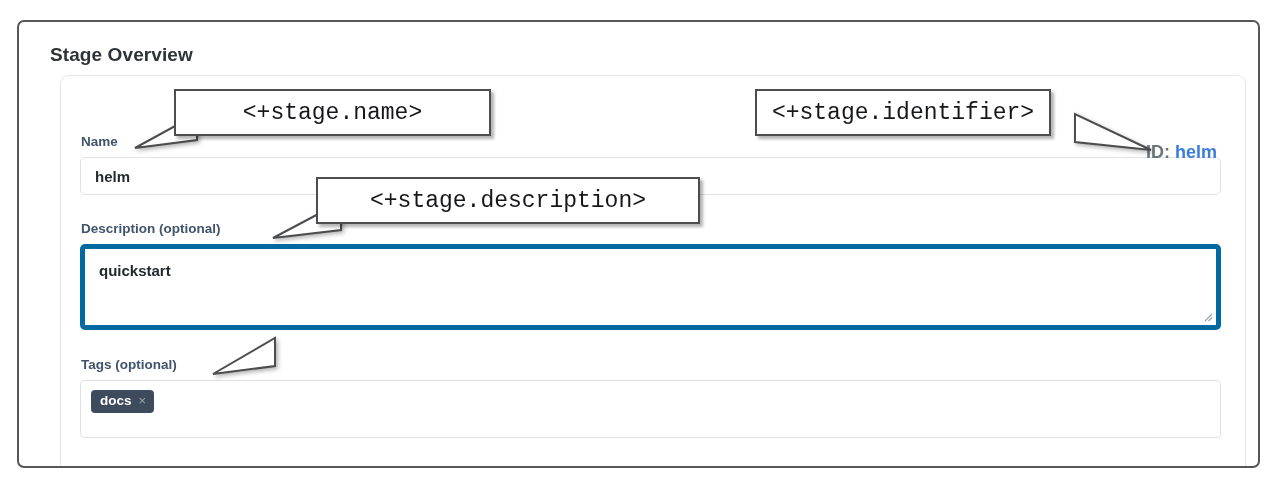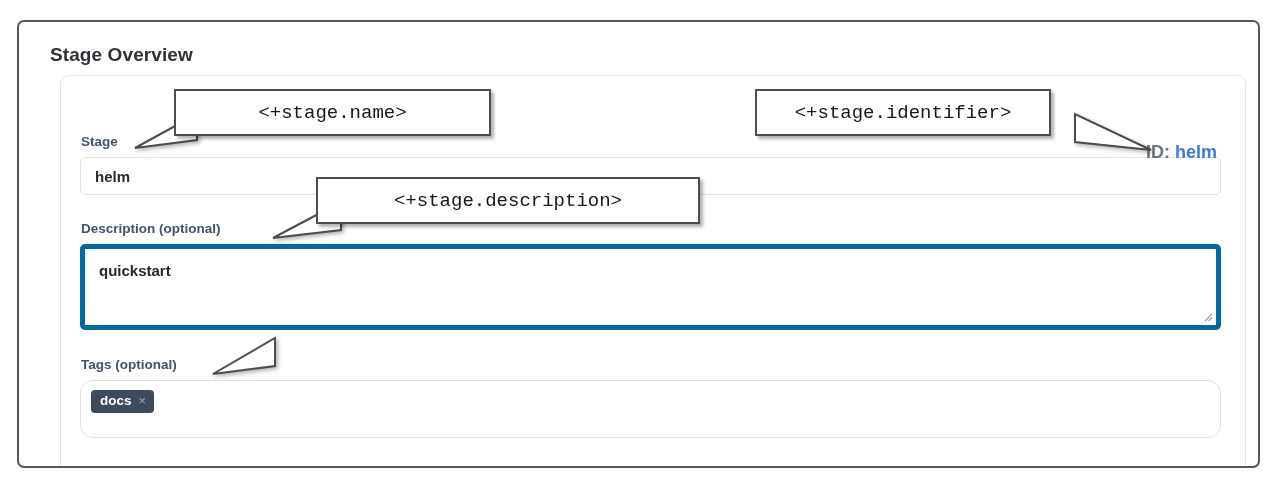--- a/index.html
+++ b/index.html
@@ -95,21 +95,21 @@
     right: 3px;
     bottom: 3px;
     width: 12px;
     height: 12px;
   }
 
   .tags-box {
     position: absolute;
     box-sizing: border-box;
     border: 1px solid #dfe1e4;
-    border-radius: 13px;
+    border-radius: 4px;
     background: #ffffff;
     padding: 9px 10px;
   }
   .tag-chip {
     display: inline-flex;
     align-items: center;
     gap: 7px;
     background: #3d4b5c;
     color: #ffffff;
     border-radius: 4px;
@@ -138,21 +138,21 @@
   #identifier-line .id-val { color: #3b7ddd; }
 
   
   .callout {
     position: absolute;
     box-sizing: border-box;
     background: #ffffff;
     border: 2px solid #4c4d4f;
     box-shadow: 3px 3px 3px rgba(0,0,0,0.30);
     font-family: "Liberation Mono", monospace;
-    font-size: 19px;
+    font-size: 23px;
     color: #16171a;
     display: flex;
     align-items: center;
     justify-content: center;
     letter-spacing: 0px;
     white-space: nowrap;
     z-index: 20;
   }
   .callout-pointer {
     position: absolute;
@@ -162,21 +162,21 @@
 </style>
 </head>
 <body>
 
 <div id="outer-frame">
 
   <div id="panel-title">Stage Overview</div>
 
   <div id="inner-card"></div>
 
-  <div class="field-label" style="left:62px; top:112px;">Stage</div>
+  <div class="field-label" style="left:62px; top:112px;">Name</div>
 
   <input class="text-input" type="text" style="left: 61px; top: 135px; width: 1141px; height: 38px;" value="helm">
 
   <div id="identifier-line">
     <span class="id-key">ID:</span>
     <span class="id-val">helm</span>
   </div>
 
   <div class="field-label" style="left:62px; top:199px;">Description (optional)</div>
 

